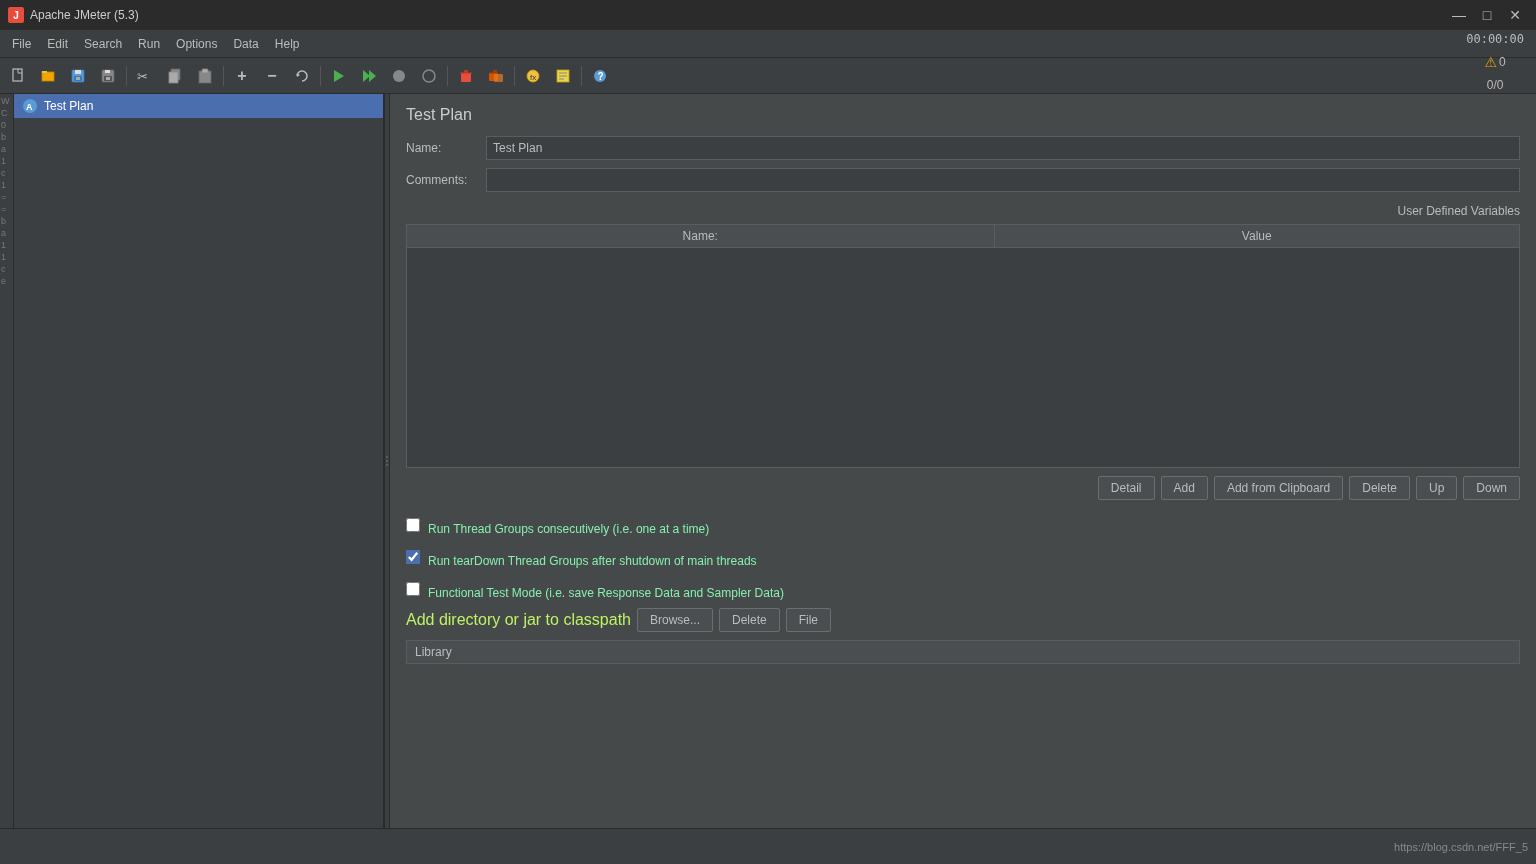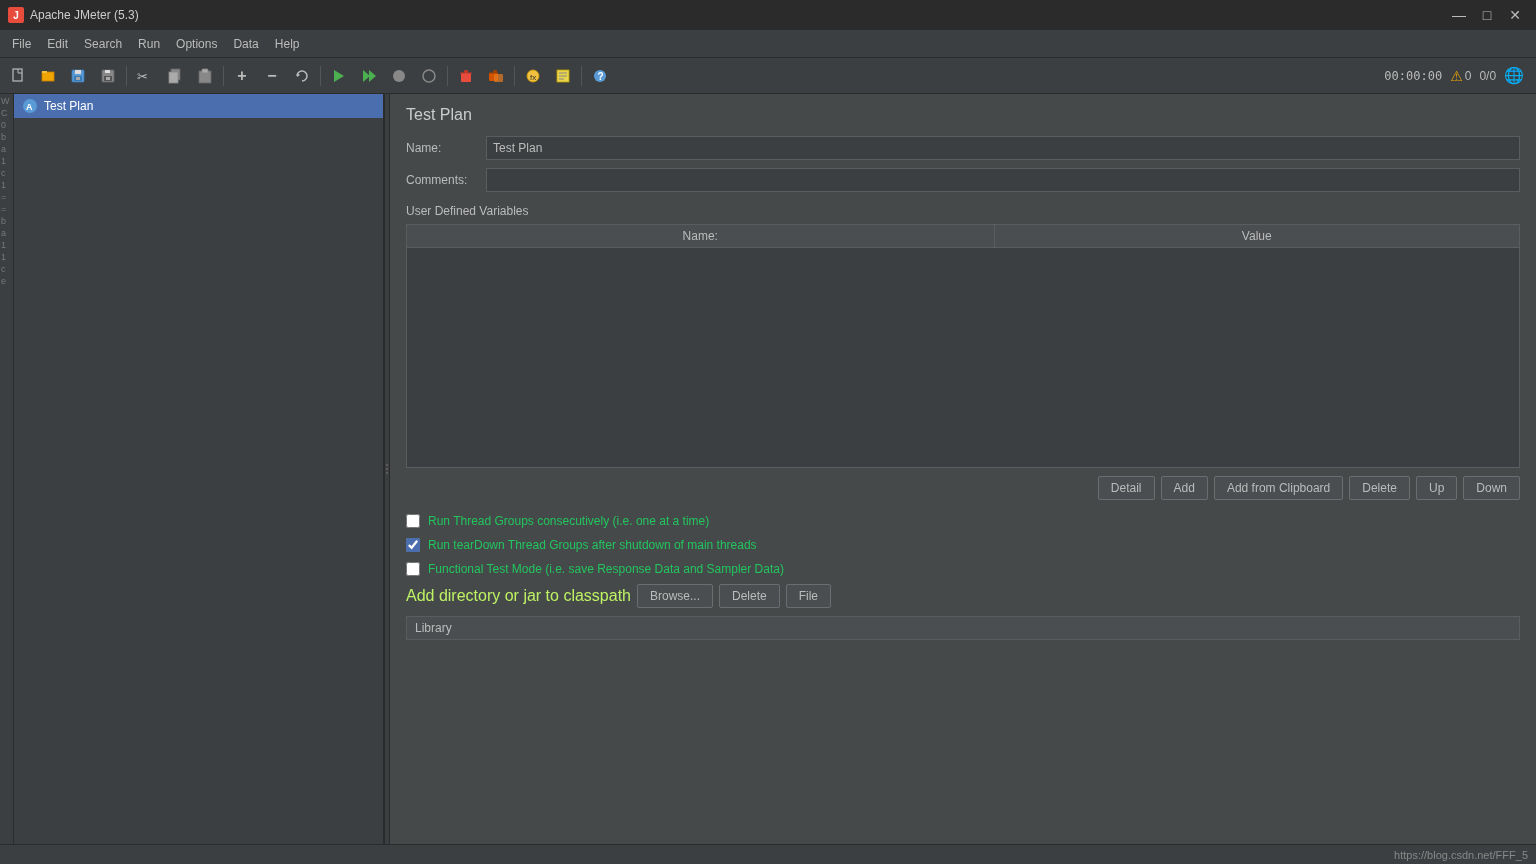--- a/index.html
+++ b/index.html
@@ -111,20 +111,21 @@
       margin: 0 2px;
     }
     .toolbar-right {
       margin-left: auto;
       display: flex;
       align-items: center;
       gap: 8px;
       color: #bbbbbb;
       font-size: 12px;
       padding-right: 8px;
+      flex-direction: column;
     }
     .toolbar-time { font-family: monospace; }
     .warning-badge {
       display: flex;
       align-items: center;
       gap: 2px;
     }
     .warning-icon-small {
       color: #f0a500;
       font-size: 14px;
@@ -219,21 +220,21 @@
       padding: 0 6px;
       font-size: 12px;
       outline: none;
     }
 
     
     .udv-section {
       margin-top: 12px;
     }
     .udv-title {
-      text-align: left;
+      text-align: right;
       color: #bbbbbb;
       font-size: 12px;
       margin-bottom: 6px;
     }
     .udv-table {
       width: 100%;
       border-collapse: collapse;
       background: #3c3f41;
     }
     .udv-table th {
@@ -281,23 +282,24 @@
       margin-bottom: 6px;
       padding: 2px 0;
     }
     .checkbox-row input[type="checkbox"] {
       width: 14px;
       height: 14px;
       cursor: pointer;
       accent-color: #4b6eaf;
     }
     .checkbox-label {
-      color: #22c55e;
+      color: #86efac;
       font-size: 12px;
       cursor: pointer;
+      margin-top: 8px;
     }
     .info-text {
       color: #888;
       font-size: 12px;
       margin-left: 0;
       margin-bottom: 10px;
     }
 
     
     .classpath-section {
@@ -344,21 +346,21 @@
     }
     .resize-dot {
       width: 2px;
       height: 2px;
       background: #666;
       border-radius: 50%;
     }
 
     
     .status-bar {
-      height: 20px;
+      height: 36px;
       background: #3c3f41;
       border-top: 1px solid #2b2b2b;
       display: flex;
       align-items: center;
       justify-content: flex-end;
       padding: 0 8px;
       flex-shrink: 0;
       font-size: 11px;
       color: #888;
     }

